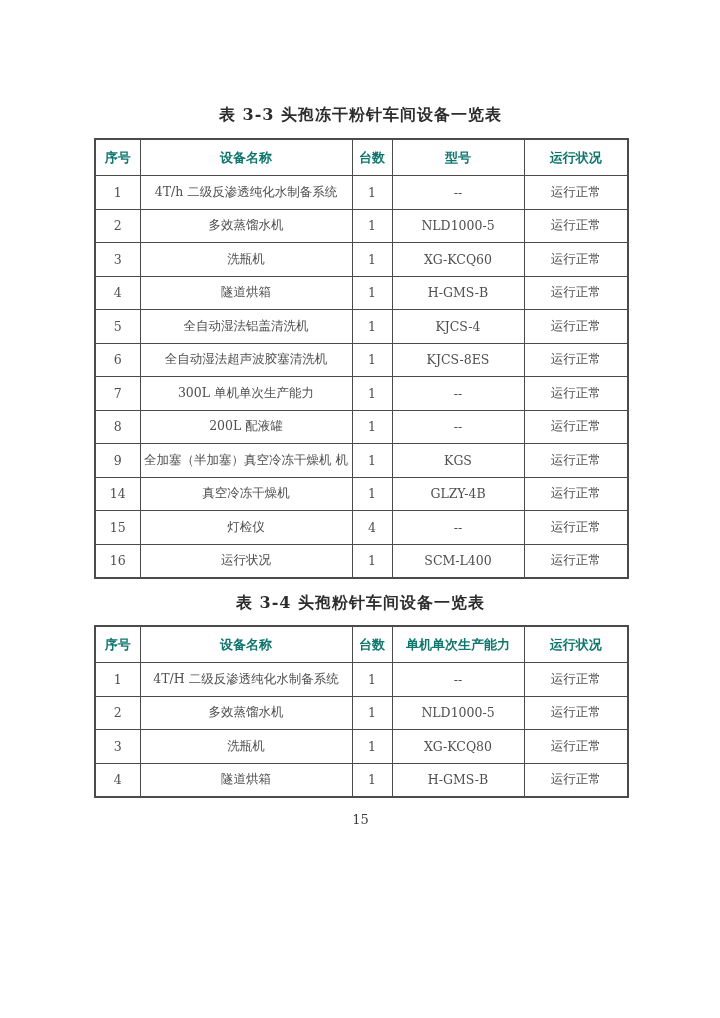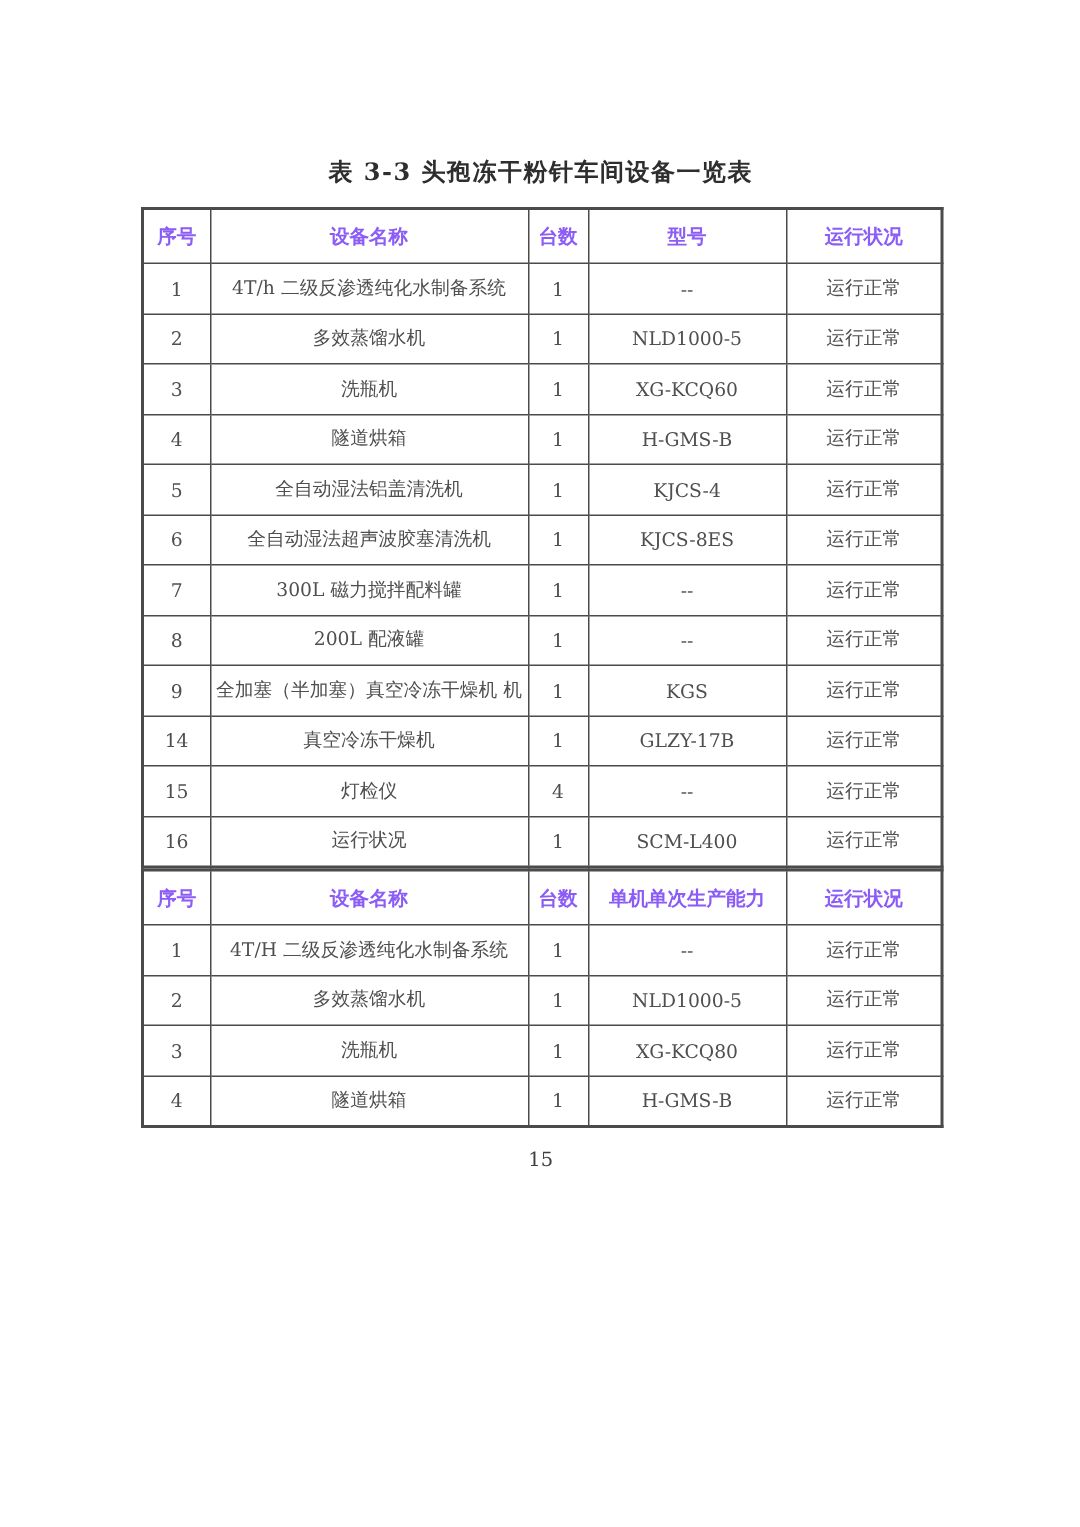--- a/index.html
+++ b/index.html
@@ -43,21 +43,21 @@
     text-align: center;
     vertical-align: middle;
     padding: 0 1px;
     white-space: nowrap;
     overflow: hidden;
   }
   table.equip th {
     height: 35px;
     font-size: 13px;
     font-weight: bold;
-    color: #8b5cf6;
+    color: #0f766e;
   }
   table.equip td {
     height: 32.5px;
     font-size: 12.5px;
     font-weight: normal;
     color: #4f4f4f;
   }
   col.c1 { width: 45px; }
   col.c2 { width: 212px; }
   col.c3 { width: 40px; }
@@ -133,21 +133,21 @@
           </tr>
           <tr>
             <td>6</td>
             <td>全自动湿法超声波胶塞清洗机</td>
             <td>1</td>
             <td>KJCS-8ES</td>
             <td>运行正常</td>
           </tr>
           <tr>
             <td>7</td>
-            <td>300L 磁力搅拌配料罐</td>
+            <td>300L 单机单次生产能力</td>
             <td>1</td>
             <td>--</td>
             <td>运行正常</td>
           </tr>
           <tr>
             <td>8</td>
             <td>200L 配液罐</td>
             <td>1</td>
             <td>--</td>
             <td>运行正常</td>
@@ -156,40 +156,41 @@
             <td>9</td>
             <td>全加塞（半加塞）真空冷冻干燥机 机</td>
             <td>1</td>
             <td>KGS</td>
             <td>运行正常</td>
           </tr>
           <tr>
             <td>14</td>
             <td>真空冷冻干燥机</td>
             <td>1</td>
-            <td>GLZY-17B</td>
+            <td>GLZY-4B</td>
             <td>运行正常</td>
           </tr>
           <tr>
             <td>15</td>
             <td>灯检仪</td>
             <td>4</td>
             <td>--</td>
             <td>运行正常</td>
           </tr>
           <tr>
             <td>16</td>
             <td>运行状况</td>
             <td>1</td>
             <td>SCM-L400</td>
             <td>运行正常</td>
           </tr>
         </tbody>
       </table>
 
+    <h2 class="tbl-title title-2">表 3-4 头孢粉针车间设备一览表</h2>
 
     <table class="equip">
         <colgroup>
           <col class="c1">
           <col class="c2">
           <col class="c3">
           <col class="c4">
           <col class="c5">
         </colgroup>
         <thead>

